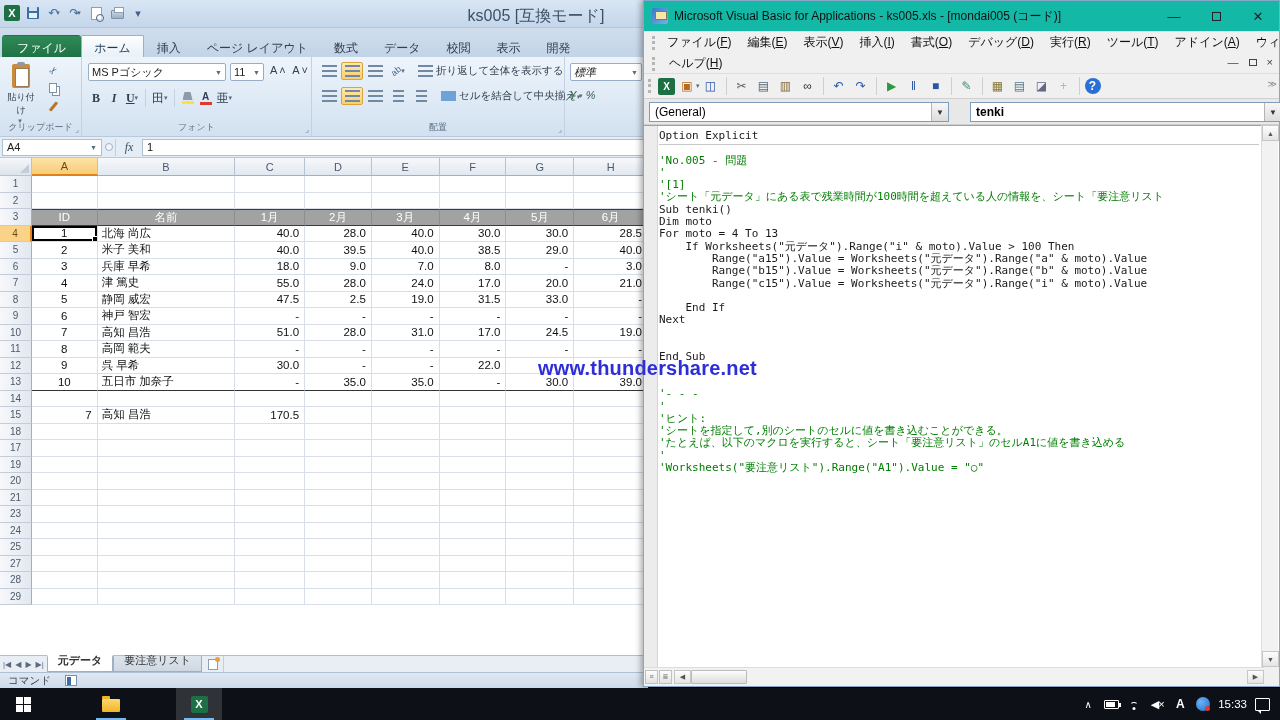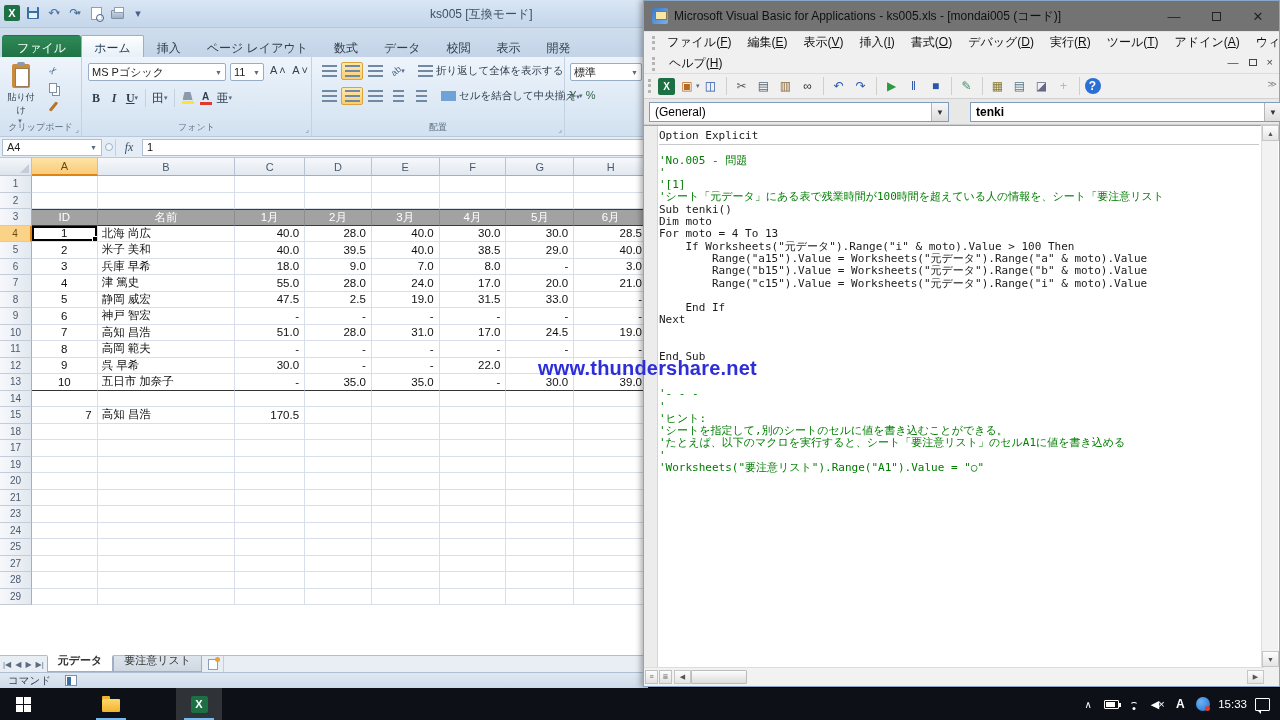--- a/index.html
+++ b/index.html
@@ -17,21 +17,21 @@
   .floppy { width:12px; height:12px; background:#3b6ea5; border-radius:1px; position:relative; }
   .floppy:before { content:""; position:absolute; left:2px; top:0; width:8px; height:4px; background:#cfe0f0; }
   .floppy:after { content:""; position:absolute; left:2px; bottom:1px; width:8px; height:5px; background:#e8f0f8; }
   .arrow-glyph { color:#3b6ea5; font-size:12px; line-height:12px; }
   .mini-dd { font-size:7px; color:#5a6b80; margin-left:-2px; }
   .pageicon { width:11px; height:13px; background:#fff; border:1px solid #8aa0b8; position:relative; }
   .pageicon.mag:after { content:""; position:absolute; right:-3px; bottom:-3px; width:6px; height:6px; border:1.5px solid #44618a; border-radius:50%; background:rgba(255,255,255,.6); }
   .printicon { width:13px; height:9px; background:linear-gradient(#cdd8e4,#9fb0c2); border:1px solid #7c90a6; border-radius:1px; position:relative; margin-top:3px; }
   .printicon:before { content:""; position:absolute; left:2px; top:-4px; width:8px; height:4px; background:#fff; border:1px solid #8aa0b8; }
   .qat-dd { font-size:8px; color:#44618a; }
-  .xl-title { position:absolute; top:6px; left:430px; width:212px; text-align:left; font-size:12px; color:#3e5064; white-space:nowrap; overflow:hidden; }
+  .xl-title { position:absolute; top:6px; left:430px; width:212px; text-align:center; font-size:16px; color:#3e5064; white-space:nowrap; overflow:hidden; }
 
   
   .xl-tabs { position:absolute; left:0; top:28px; width:100%; height:29px; background:linear-gradient(#cfdded,#c3d4e8); display:flex; align-items:flex-end; padding-left:2px; }
   .rtab { height:22px; padding:4px 12px 3px; font-size:12px; color:#33404f; border:1px solid transparent; border-bottom:none; }
   .rtab.file { background:linear-gradient(#2f8a57,#1f7244); color:#fff; border-radius:3px 3px 0 0; padding:4px 14px 3px; }
   .rtab.active { background:linear-gradient(#fdfefe,#e8f0f8); border-color:#99b0c7; border-radius:2px 2px 0 0; color:#1f3a56; }
 
   
   .xl-ribbon { position:absolute; left:0; top:57px; width:100%; height:80px;
     background:linear-gradient(#eef4fb,#dde9f5 60%,#d2e1f0); border-bottom:1px solid #b9c9db; display:flex; }
@@ -66,21 +66,21 @@
 
   .g-align { width:253px; }
   .lines-icon { width:15px; height:12px; background:repeating-linear-gradient(#7289a4 0 2px,transparent 2px 5px); }
   .abtn { width:22px; height:18px; display:flex; align-items:center; justify-content:center; border:1px solid transparent; border-radius:2px; }
   .abtn.on { background:linear-gradient(#fde8b0,#fbce6f); border-color:#d9a43c; }
   .align-row1 { position:absolute; left:6px; top:5px; display:flex; gap:1px; align-items:center; }
   .align-row2 { position:absolute; left:6px; top:30px; display:flex; gap:1px; align-items:center; }
   .ab-rot { font-size:9px; color:#44618a; transform:rotate(-40deg); display:inline-block; }
   .wrap-btn,.merge-btn { display:flex; align-items:center; gap:3px; font-size:10.5px; color:#33404f; margin-left:8px; white-space:nowrap; }
 
-  .g-num { flex:1; min-width:80px; }
+  .g-num { flex:1; min-width:80px;font-style:italic; }
   .numfmt { position:absolute; left:5px; top:6px; width:72px; height:18px; background:#fff; border:1px solid #98aec6; border-radius:2px; font-size:11px; color:#222; display:flex; align-items:center; justify-content:space-between; padding:0 3px; }
   .num-row2 { position:absolute; left:5px; top:32px; display:flex; gap:6px; align-items:center; font-size:11px; color:#33624a; }
 
   
   .fxbar { position:absolute; left:0; top:137px; width:100%; height:21px; background:#e4ecf5; border-bottom:1px solid #b9c9db; display:flex; align-items:center; }
   .namebox { width:100px; height:17px; background:#fff; border:1px solid #aebfd2; margin-left:2px; font-size:11px; color:#222; display:flex; align-items:center; justify-content:space-between; padding:0 4px; }
   .fx-split { width:14px; height:17px; border-right:1px solid #c2cfde; display:flex; align-items:center; justify-content:center; }
   .fx-split span { width:8px; height:8px; border:1px solid #9fb2c6; border-radius:50%; background:#f2f6fa; }
   .fxsym { width:26px; text-align:center; font-size:12px; font-style:italic; font-family:"Liberation Serif",serif; color:#3e5064; }
   .fxinput { flex:1; height:17px; background:#fff; border:1px solid #aebfd2; border-right:none; font-size:11px; color:#111; padding:1px 4px; }
@@ -113,21 +113,21 @@
   .instab span { width:10px; height:11px; background:#fff; border:1px solid #8aa0b8; position:relative; }
   .instab span:after { content:""; position:absolute; right:-3px; top:-3px; width:5px; height:5px; background:#e9a13b; border-radius:50%; }
   .statusbar { position:absolute; left:0; top:672px; width:100%; height:16px; background:linear-gradient(#dfe8f2,#cddbe9); border-top:1px solid #aebfd2; display:flex; align-items:center; font-size:10.5px; color:#33404f; }
   .statusbar .stxt { margin-left:8px; }
   .stico { width:12px; height:11px; margin-left:14px; background:#fff; border:1px solid #7c90a6; position:relative; }
   .stico:after { content:""; position:absolute; left:1px; top:1px; width:4px; height:8px; background:#3b6ea5; }
 
   
   #vba { position:absolute; left:643px; top:0; width:637px; height:687px; background:#f0f0f0;
     border:1px solid #86a7c8; box-shadow:-2px 0 6px rgba(0,0,0,.35); }
-  .vba-titlebar { position:absolute; left:0; top:0; width:100%; height:30px; background:#737373; display:flex; align-items:center; }
+  .vba-titlebar { position:absolute; left:0; top:0; width:100%; height:30px; background:#14b8a6; display:flex; align-items:center; }
   .vba-appicon { width:16px; height:16px; margin:0 6px 0 8px; background:linear-gradient(135deg,#3c78c8,#7ab0e8); border-radius:2px; position:relative; }
   .vba-appicon:after { content:""; position:absolute; left:3px; top:3px; width:10px; height:7px; background:#f6e6a8; border:1px solid #8a7a40; }
   .vba-title { font-size:12px; color:#111; white-space:nowrap; overflow:hidden; }
   .winbtns { position:absolute; right:0; top:0; height:30px; display:flex; }
   .wbtn { width:42px; height:30px; display:flex; align-items:center; justify-content:center; font-size:13px; color:#222; }
   .restore-sq { width:9px; height:9px; border:1px solid #222; }
   
   .vba-menu { position:absolute; left:0; top:30px; width:100%; height:42px; background:#f0f0f0; border-top:1px solid #e2e2e2; font-size:12px; color:#111; }
   .mrow { display:flex; align-items:center; height:21px; padding-left:4px; }
   .drag-dots { width:5px; height:14px; margin:0 4px; border-left:3px dotted #b5b5b5; }

